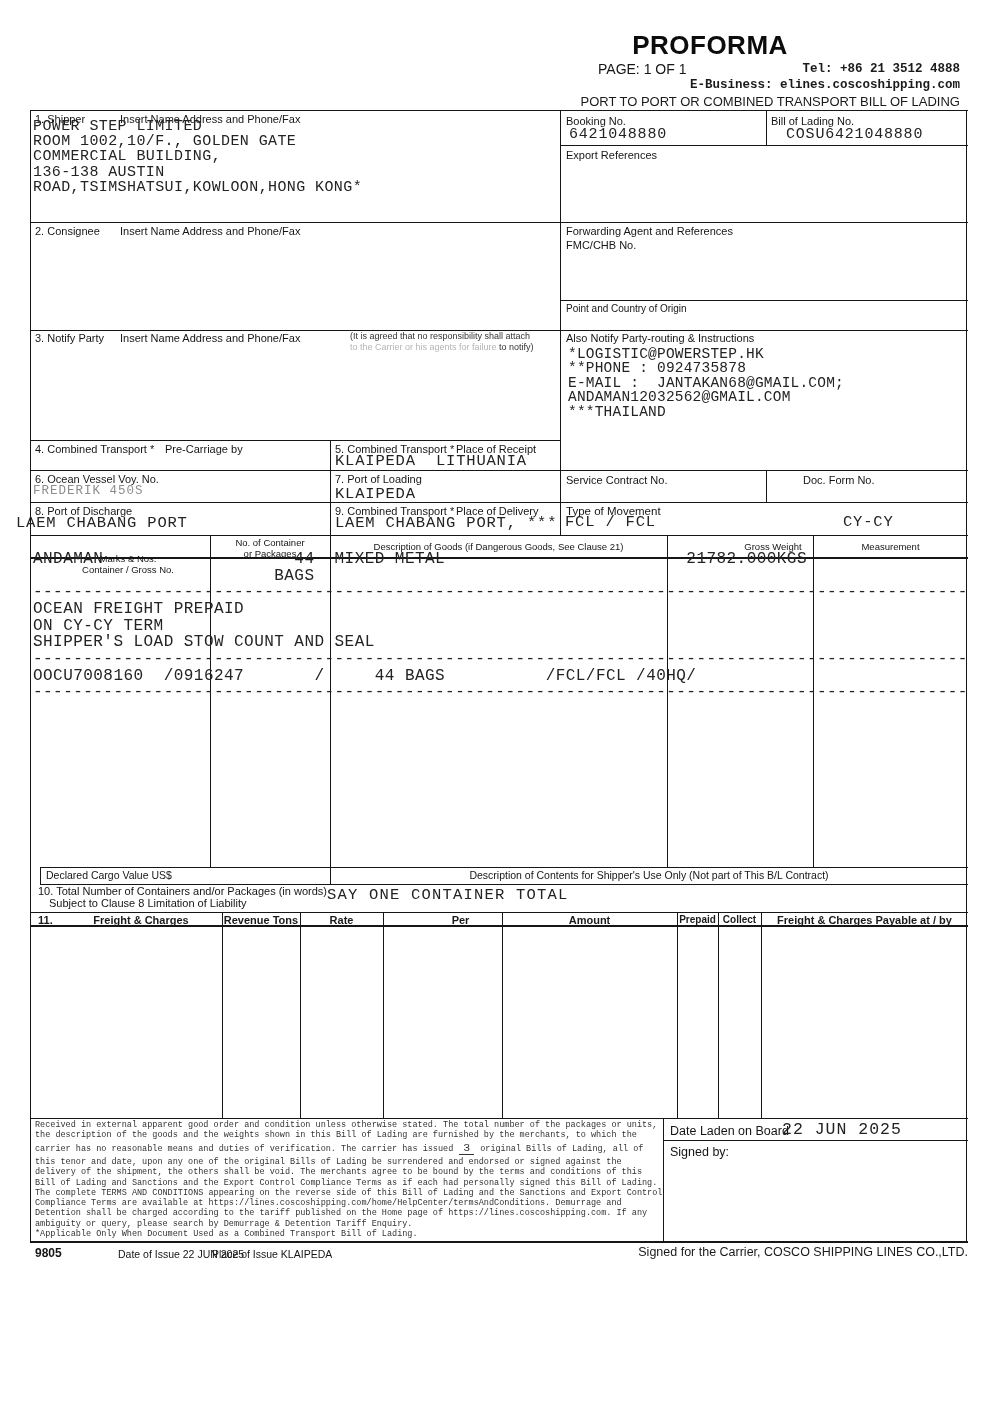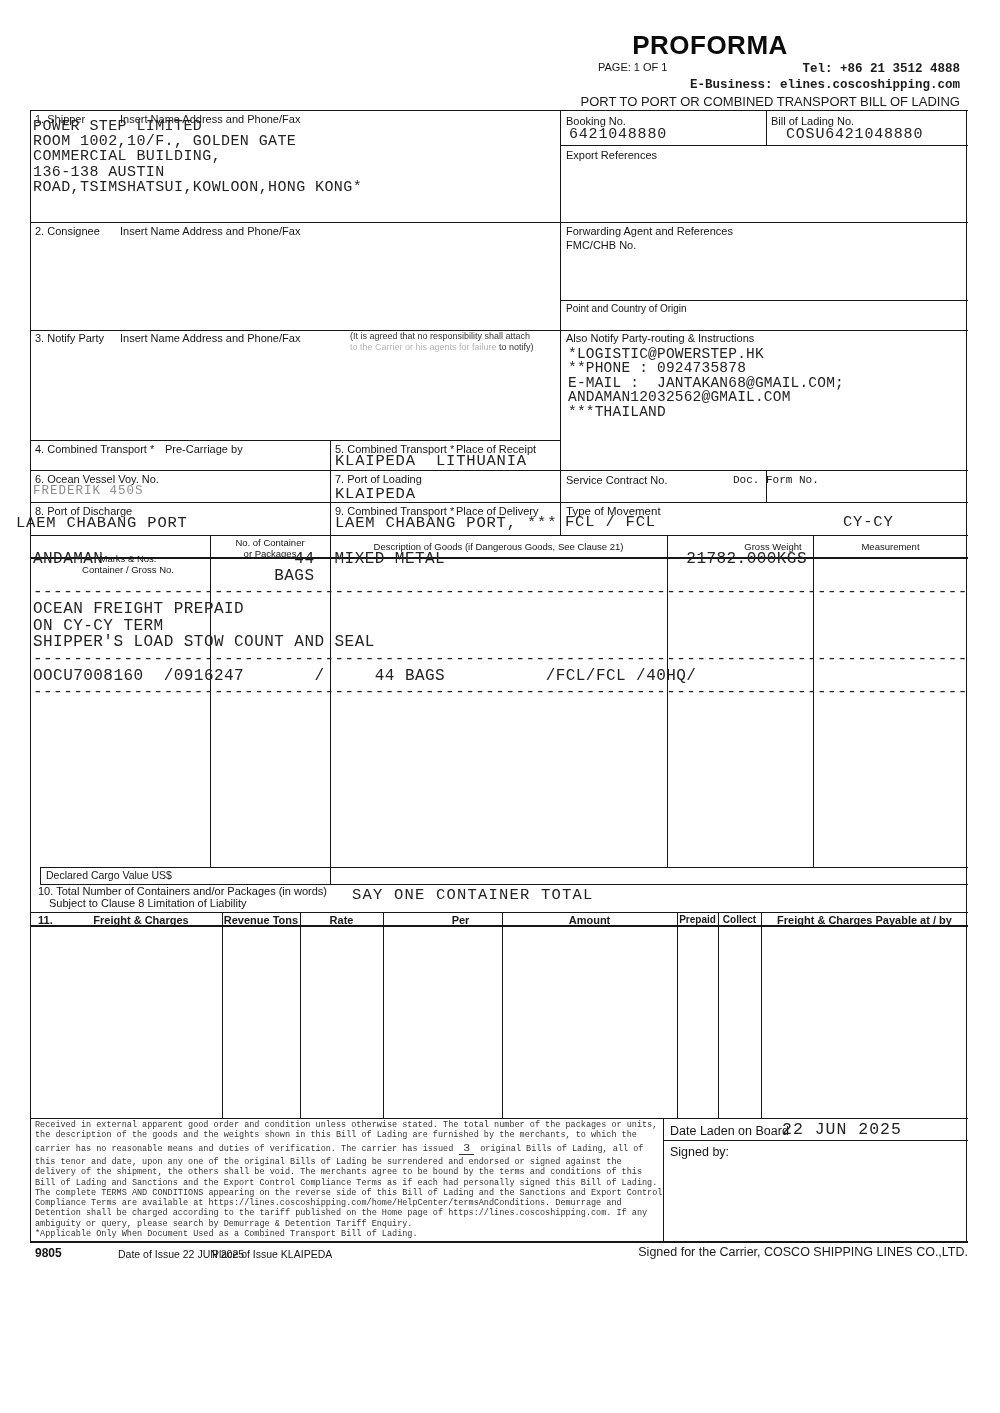--- a/index.html
+++ b/index.html
@@ -21,21 +21,21 @@
   .issued{font-size:11.5px;border-bottom:1px solid #333;margin:0 6px;padding:0 4px;color:#333;}
   .faded{color:#b5b5b5;}
   .fh{font-weight:bold;font-size:11px;position:absolute;top:914px;}
 </style>
 </head>
 <body>
 
 <div id="doc">
 
   <div class="title ctr" style="left:560px;top:30px;width:300px;">PROFORMA</div>
-  <div class="lbl" style="left:598px;top:61px;font-size:11px;">PAGE: 1 OF 1</div>
+  <div class="lbl" style="left:598px;top:61px;font-size:14px;">PAGE: 1 OF 1</div>
   <div class="rt" style="top:62px;font-family:'Liberation Mono',monospace;font-weight:bold;font-size:12.5px;">Tel: +86 21 3512 4888</div>
   <div class="rt" style="top:78px;font-family:'Liberation Mono',monospace;font-weight:bold;font-size:12.5px;">E-Business: elines.coscoshipping.com</div>
   <div class="rt" style="top:94px;font-size:13px;">PORT TO PORT OR COMBINED TRANSPORT BILL OF LADING</div>
 
   <div class="hl" style="left:30px;top:110px;width:938px;"></div>
   <div class="hl" style="left:560px;top:145px;width:408px;"></div>
   <div class="hl" style="left:30px;top:222px;width:938px;"></div>
   <div class="hl" style="left:560px;top:300px;width:408px;"></div>
   <div class="hl" style="left:30px;top:330px;width:938px;"></div>
   <div class="hl" style="left:30px;top:440px;width:530px;"></div>
@@ -109,21 +109,21 @@
   <div class="lbl" style="left:165px;top:443px;">Pre-Carriage by</div>
   <div class="lbl" style="left:335px;top:443px;">5. Combined Transport *</div>
   <div class="lbl" style="left:456px;top:443px;">Place of Receipt</div>
   <div class="mono val-lg" style="left:335px;top:452px;">KLAIPEDA  LITHUANIA</div>
 
   <div class="lbl" style="left:35px;top:473px;">6. Ocean Vessel Voy. No.</div>
   <div class="mono" style="left:33px;top:484px;font-size:12.5px;letter-spacing:1px;color:#8d8d8d;">FREDERIK 450S</div>
   <div class="lbl" style="left:335px;top:473px;">7. Port of Loading</div>
   <div class="mono val-lg" style="left:335px;top:485px;">KLAIPEDA</div>
   <div class="lbl" style="left:566px;top:474px;">Service Contract No.</div>
-  <div class="lbl" style="left:733px;top:474px;font-family:Liberation Mono, monospace;">Doc. Form No.</div>
+  <div class="lbl" style="left:803px;top:474px;">Doc. Form No.</div>
 
   <div class="lbl" style="left:35px;top:505px;">8. Port of Discharge</div>
   <div class="mono val-lg" style="left:16px;top:514px;">LAEM CHABANG PORT</div>
   <div class="lbl" style="left:335px;top:505px;">9. Combined Transport *</div>
   <div class="lbl" style="left:456px;top:505px;">Place of Delivery</div>
   <div class="mono val-lg" style="left:335px;top:514px;">LAEM CHABANG PORT, ***</div>
   <div class="lbl" style="left:566px;top:505px;font-size:11.5px;">Type of Movement</div>
   <div class="mono val-lg" style="left:565px;top:513px;">FCL / FCL</div>
   <div class="mono val-lg" style="left:843px;top:513px;">CY-CY</div>
 
@@ -143,24 +143,25 @@
                         BAGS
 --------------------------------------------------------------------------------------------------------------
 OCEAN FREIGHT PREPAID
 ON CY-CY TERM
 SHIPPER'S LOAD STOW COUNT AND SEAL
 --------------------------------------------------------------------------------------------------------------
 OOCU7008160  /0916247       /     44 BAGS          /FCL/FCL /40HQ/
 --------------------------------------------------------------------------------------------------------------</div>
 
   <div class="lbl-sm" style="left:46px;top:869px;font-size:10.5px;">Declared Cargo Value US$</div>
+  <div class="lbl-sm ctr" style="left:330px;top:869px;width:638px;font-size:10.5px;">Description of Contents for Shipper's Use Only (Not part of This B/L Contract)</div>
 
   <div class="lbl" style="left:38px;top:885px;">10. Total Number of Containers and/or Packages (in words)</div>
   <div class="lbl" style="left:49px;top:897px;">Subject to Clause 8 Limitation of Liability</div>
-  <div class="mono" style="left:352px;top:886px;font-size:15.5px;letter-spacing:1.2px;">SAY ONE CONTAINER TOTAL</div>
+  <div class="mono" style="left:327px;top:886px;font-size:15.5px;letter-spacing:1.2px;">SAY ONE CONTAINER TOTAL</div>
 
   <div class="fh" style="left:38px;">11.</div>
   <div class="fh ctr" style="left:60px;width:162px;">Freight &amp; Charges</div>
   <div class="fh ctr" style="left:222px;width:78px;">Revenue Tons</div>
   <div class="fh ctr" style="left:300px;width:83px;">Rate</div>
   <div class="fh ctr" style="left:401px;width:119px;">Per</div>
   <div class="fh ctr" style="left:502px;width:175px;">Amount</div>
   <div class="fh ctr" style="left:677px;width:41px;font-size:10px;">Prepaid</div>
   <div class="fh ctr" style="left:718px;width:43px;font-size:10px;">Collect</div>
   <div class="fh ctr" style="left:761px;width:207px;">Freight &amp; Charges Payable at / by</div>

